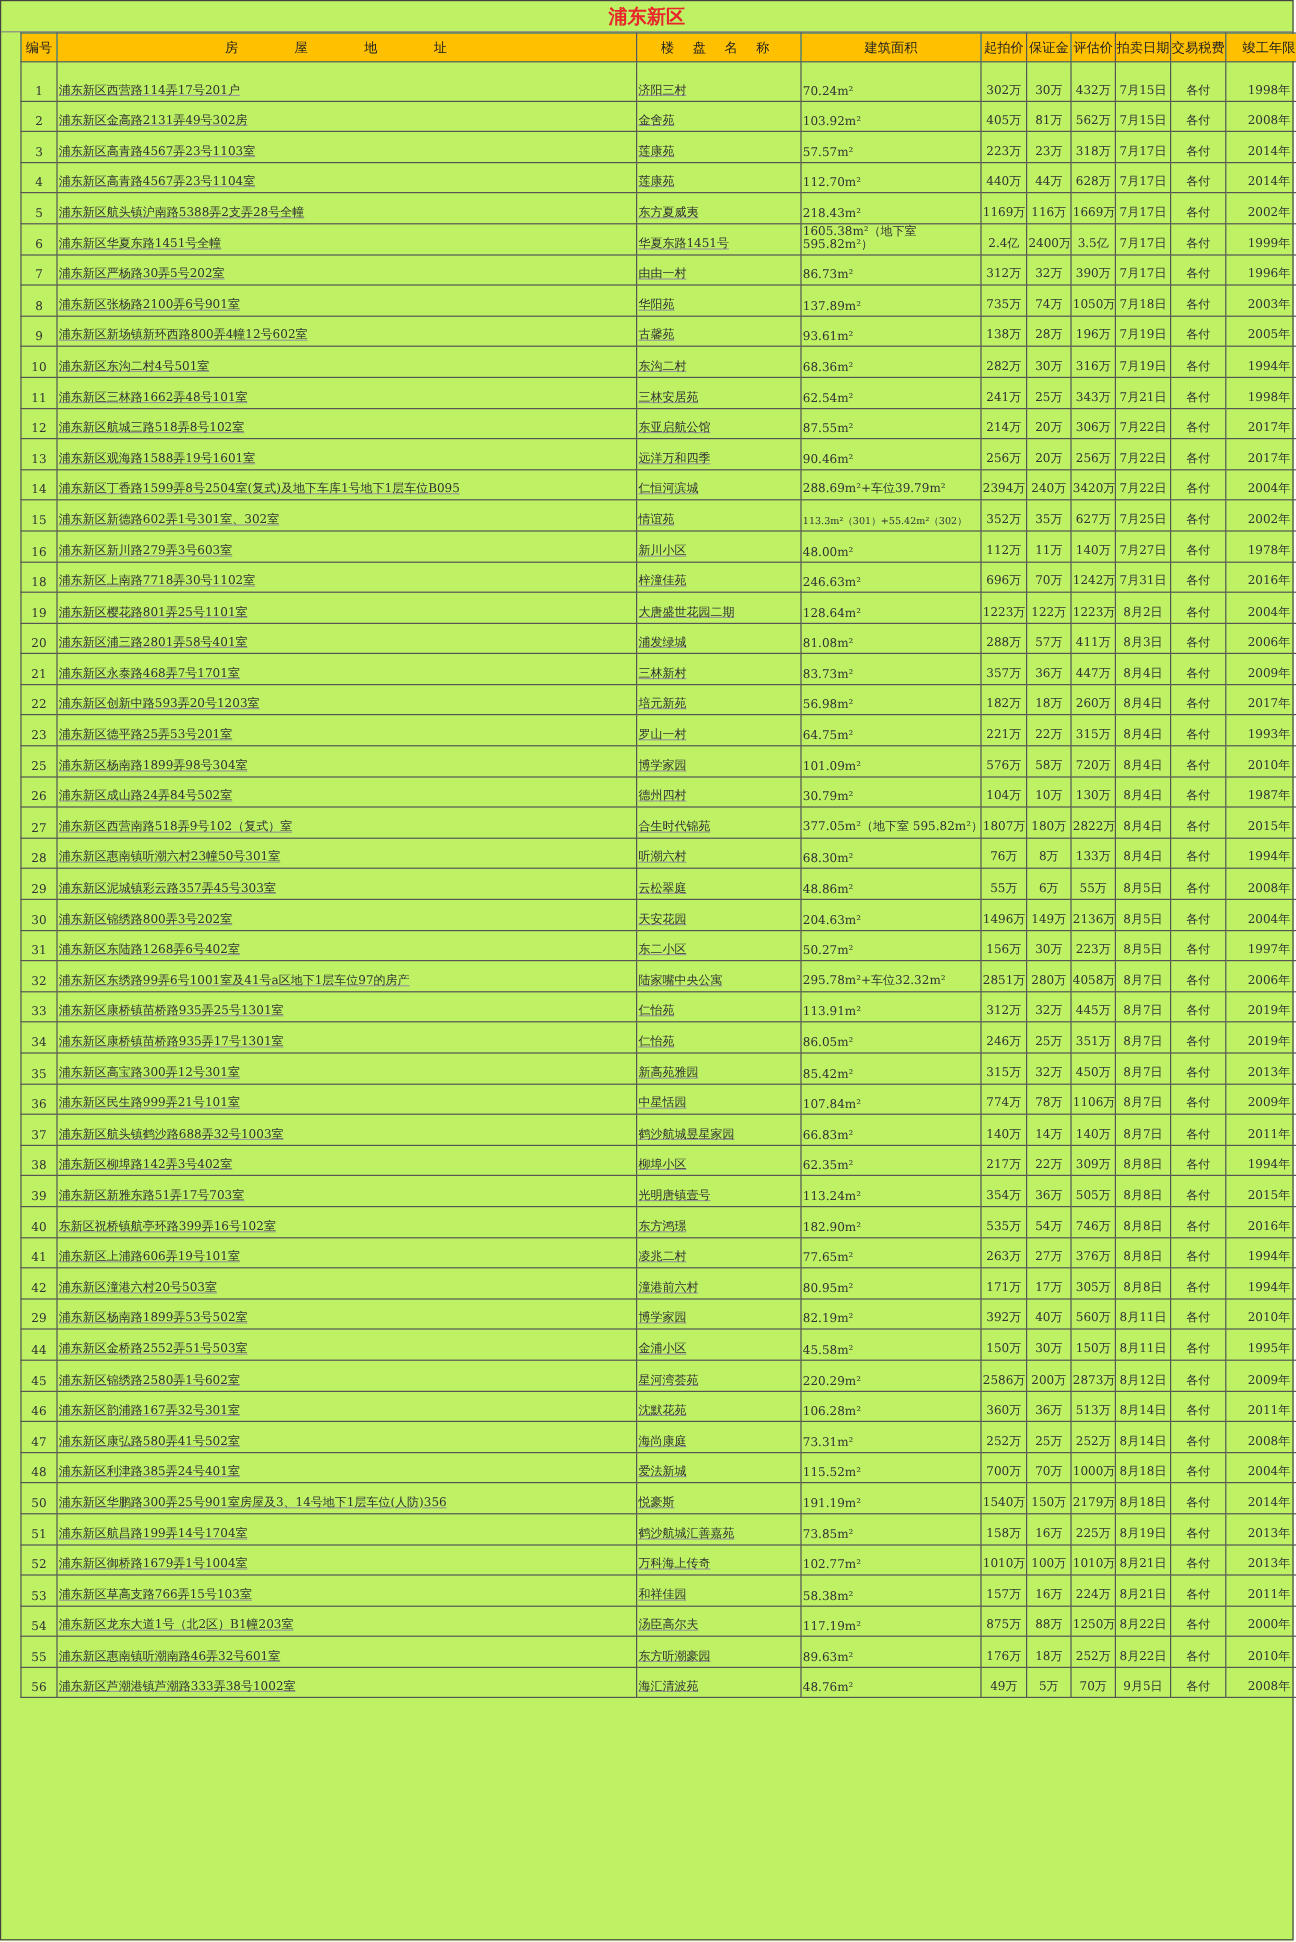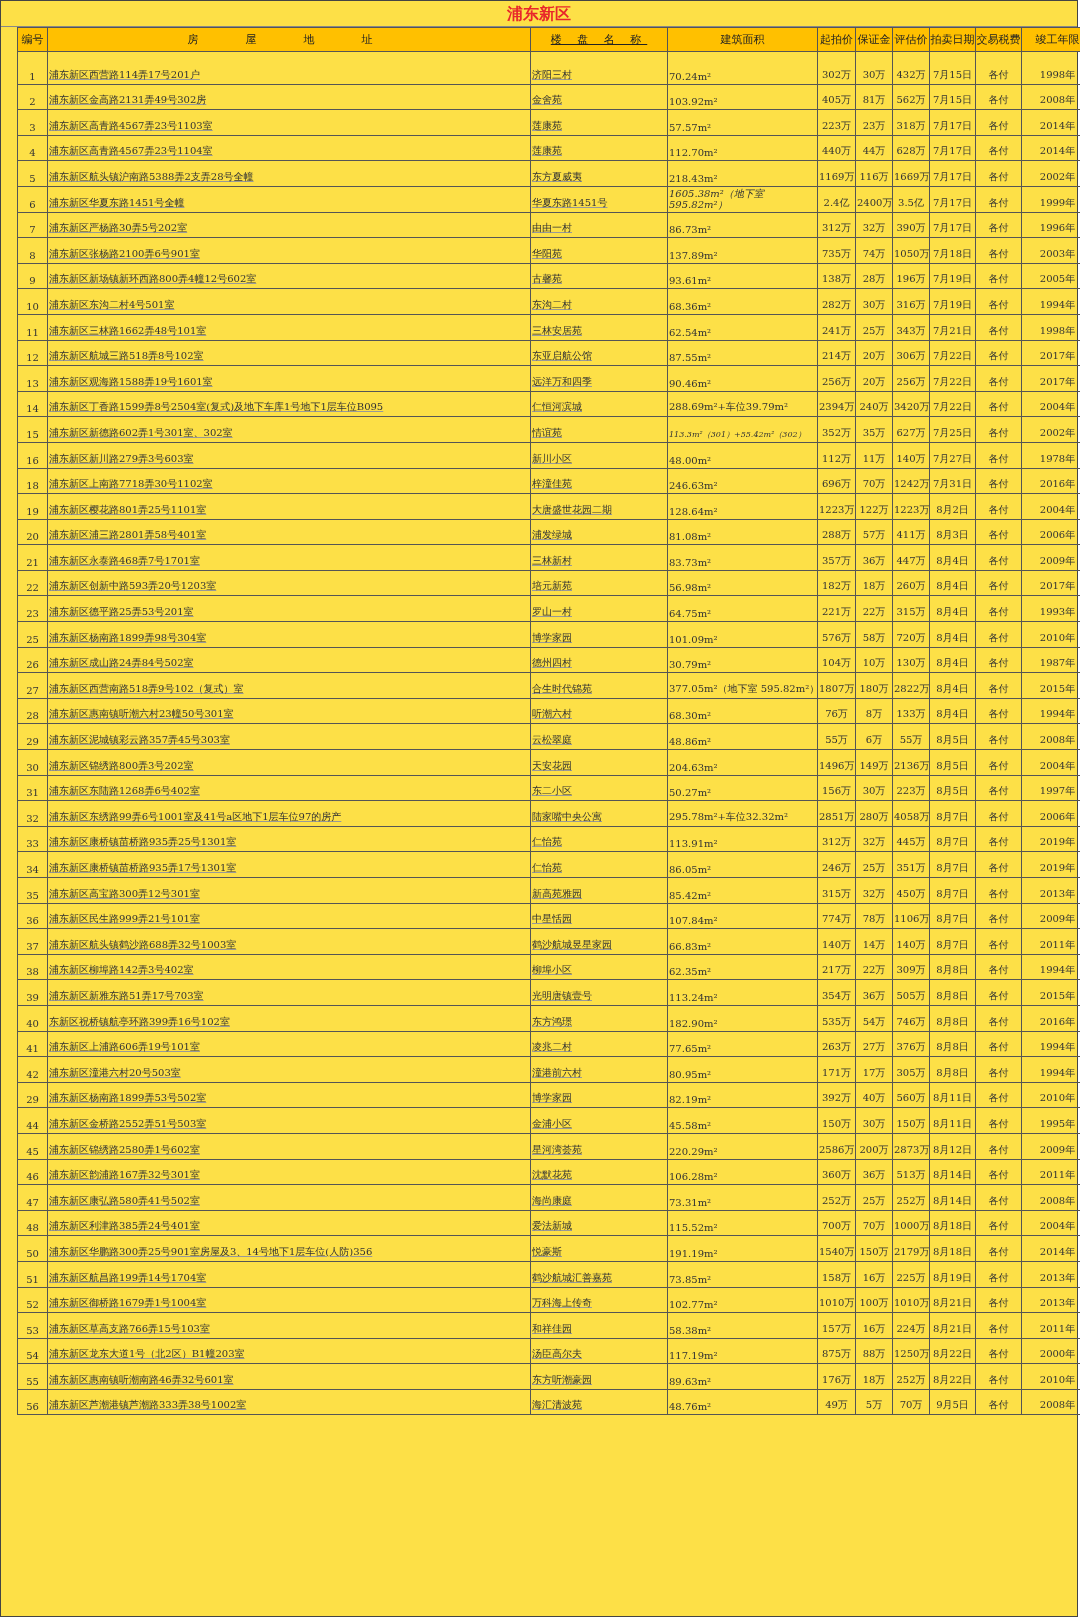--- a/index.html
+++ b/index.html
@@ -1,48 +1,48 @@
 <!DOCTYPE html>
 <html><head>
 <meta charset="utf-8">
 <style>
   * { box-sizing: border-box; margin: 0; padding: 0; }
   html, body { width: 1080px; height: 1618px; background: #ffffff; overflow: hidden; }
   body { font-family: "DejaVu Serif", "Liberation Serif", serif; color: #222; }
   .sheet {
     position: absolute; left: 0; top: 0; width: 1078px; height: 1617px;
-    border: 1px solid #444; background: #fde047;
+    border: 1px solid #444; background: #bef264;
   }
   .title {
     position: absolute; left: 0; top: 0; width: 1076px; height: 26px;
     text-align: center; line-height: 26px; color: #e8262b;
     font-size: 16px; font-weight: bold; border-bottom: 1px solid #888;
   }
   table {
     position: absolute; left: 16px; top: 26px; border-collapse: collapse; table-layout: fixed;
     width: 1076px;
   }
   th {
     background: #ffc000; height: 24px; font-size: 11px; font-weight: normal;
     border: 1px solid #555; color: #222; white-space: nowrap; overflow: hidden;
     font-family: "DejaVu Sans", "Liberation Sans", sans-serif; letter-spacing: 0;
   }
   th.spaced { letter-spacing: 18px; }
-  th.spaced-sm { letter-spacing: 6px; text-decoration: underline; }
+  th.spaced-sm { letter-spacing: 6px; }
   tr.spacer td { height: 7px; border-left: 1px solid #555; border-right: 1px solid #555; border-top: none; border-bottom: none; }
   td {
     height: 25.6px; border-left: 1px solid #555; border-right: 1px solid #555;
     border-bottom: 1px solid #555; font-size: 10px; vertical-align: bottom;
     padding: 0 1px 2px 1px; white-space: nowrap; overflow: hidden; color: #333;
   }
   td.c { text-align: center; }
   td.l { text-align: left; text-decoration: underline; text-decoration-color: #999; }
   td.num { text-align: center; }
   td.area { text-align: left; font-size: 10px; }
-  td.area.small { font-size: 8px; font-style: italic; }
+  td.area.small { font-size: 8px; }
   td.area.wrap { white-space: normal; line-height: 11px; font-size: 10px; }
   .empty-area {
     position: absolute; left: 0; top: 1489px; width: 1076px; height: 127px;
   }
 </style>
 </head>
 <body>
 
 <div class="sheet">
   <div class="title">浦东新区</div>

